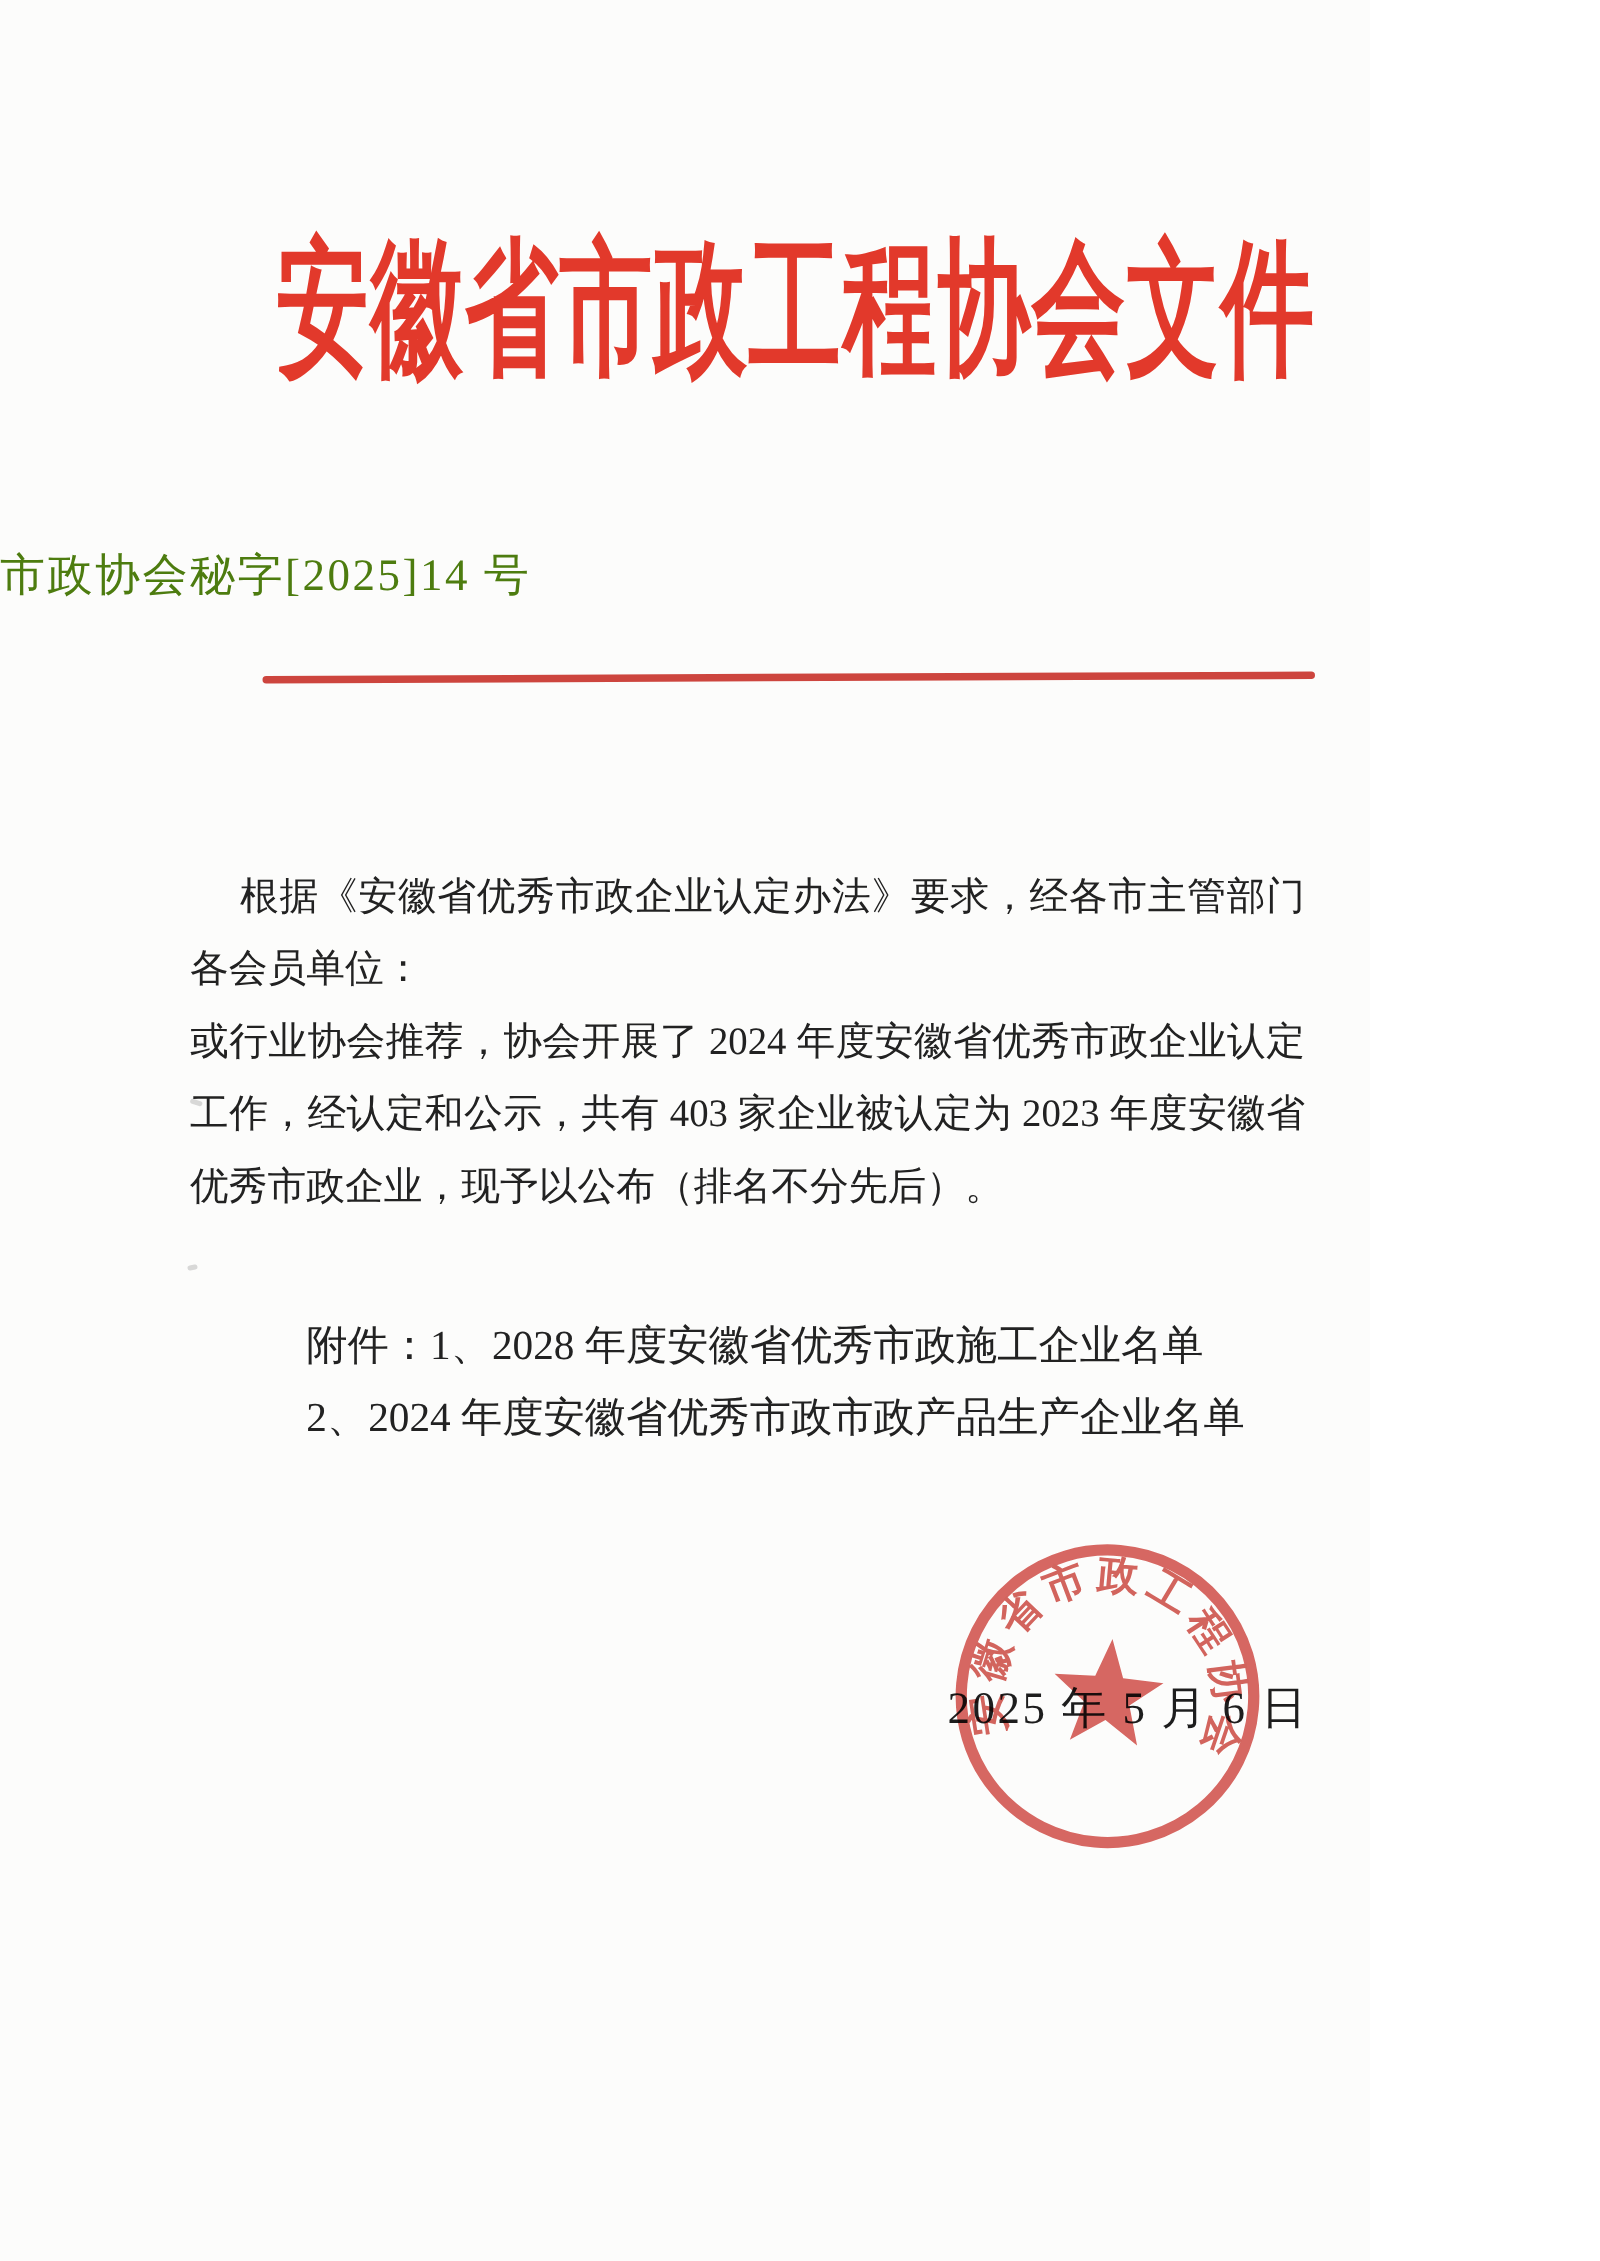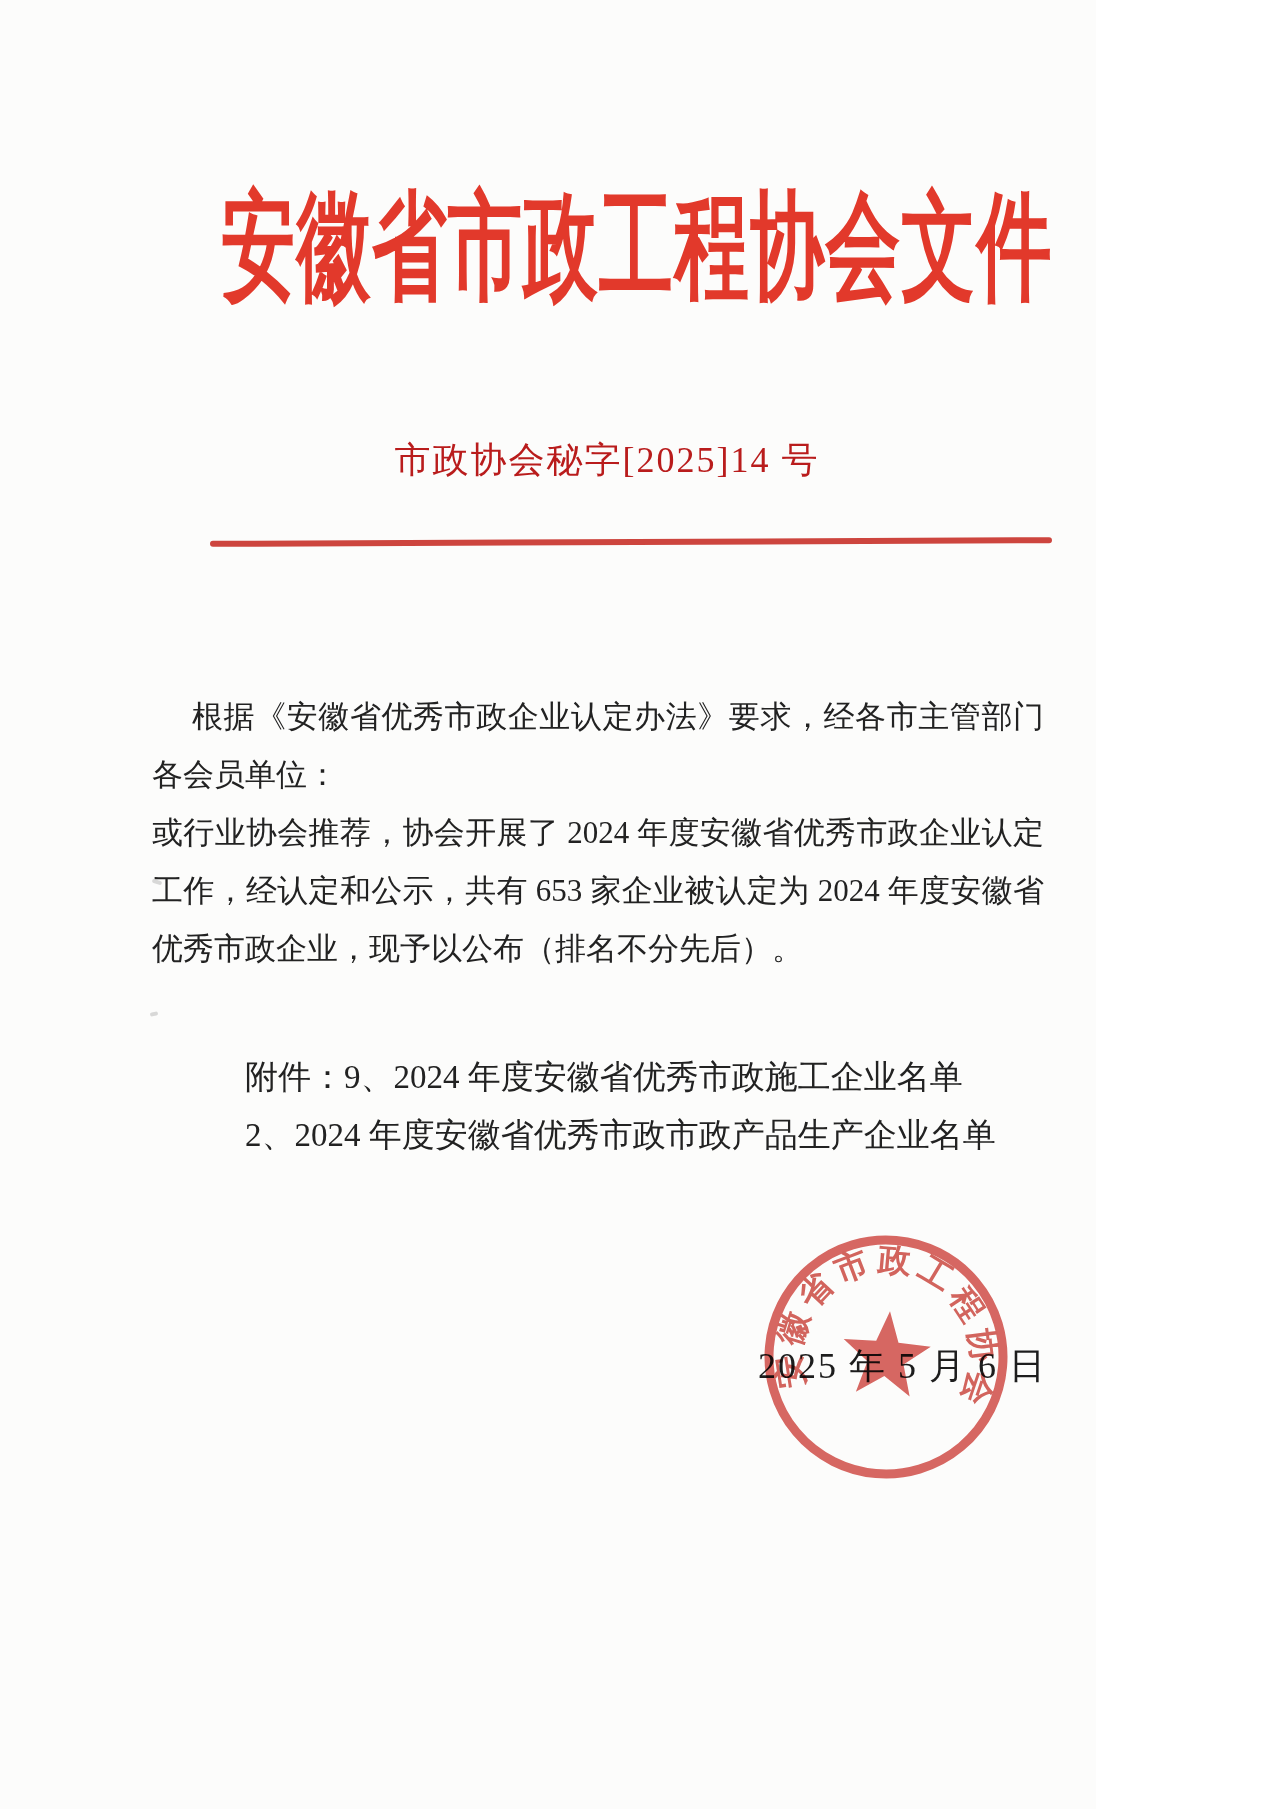--- a/index.html
+++ b/index.html
@@ -13,21 +13,21 @@
   .content{position:absolute;left:0;top:0;width:1194px;height:100%;}
 
   .org-title{
     position:absolute;top:168px;left:0;width:100%;
     text-align:center;font-size:118px;font-weight:bold;
     color:#e2392b;white-space:nowrap;letter-spacing:2px;
     transform:scaleX(0.63);transform-origin:50% 50%;
   }
   .doc-number{
     position:absolute;top:436px;left:0;width:100%;
-    text-align:center;font-size:36px;letter-spacing:2px;color:#b91c1c;padding-left:10px;
+    font-size:36px;letter-spacing:2px;color:#4d7c0f;
   }
   .red-line{
     position:absolute;top:539px;left:210px;width:842px;height:6px;
     background:#cd453e;border-radius:3px;transform:rotate(-0.25deg);
   }
   .notice-title{
     position:absolute;top:572px;left:0;width:100%;
     text-align:center;font-size:41px;font-weight:bold;color:#151515;
     letter-spacing:1px;white-space:nowrap;
   }
@@ -69,26 +69,26 @@
     <div class="doc-number">市政协会秘字[2025]14 号</div>
 
   </div>
 
   <div class="red-line"></div>
 
   <div class="body-text">
     <div class="line just indent">根据《安徽省优秀市政企业认定办法》要求，经各市主管部门</div>
     <div class="line">各会员单位：</div>
     <div class="line just">或行业协会推荐，协会开展了 2024 年度安徽省优秀市政企业认定</div>
-    <div class="line just">工作，经认定和公示，共有 653 家企业被认定为 2024 年度安徽省</div>
+    <div class="line just">工作，经认定和公示，共有 403 家企业被认定为 2023 年度安徽省</div>
     <div class="line">优秀市政企业，现予以公布（排名不分先后）。</div>
   </div>
 
   <div class="attachments">
-    <div class="attach-1">附件：9、2024 年度安徽省优秀市政施工企业名单</div>
+    <div class="attach-1">附件：1、2028 年度安徽省优秀市政施工企业名单</div>
     <div class="attach-2">2、2024 年度安徽省优秀市政市政产品生产企业名单</div>
   </div>
 
   <div class="issue-date">2025 年 5 月 6 日</div>
 
   <div class="seal">
     <svg viewBox="-129 -129 258 258">
       <circle cx="0" cy="0" r="117" fill="none" stroke="#d4534d" stroke-width="9"></circle>
       <polygon points="0,-46 11.2,-15.4 43.7,-14.2 18.1,5.9 27,37.2 0,19 -27,37.2 -18.1,5.9 -43.7,-14.2 -11.2,-15.4" fill="#d4534d"></polygon>
       <defs>

